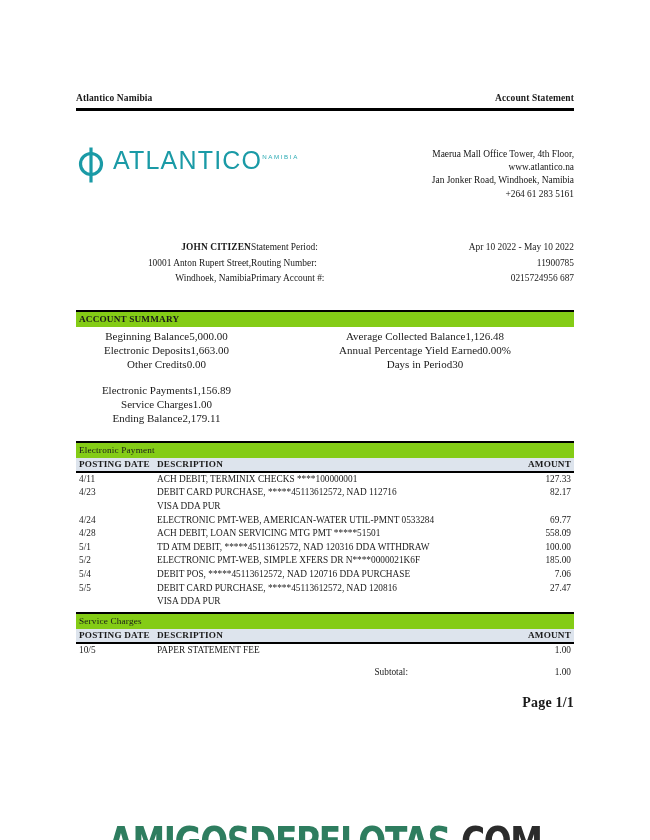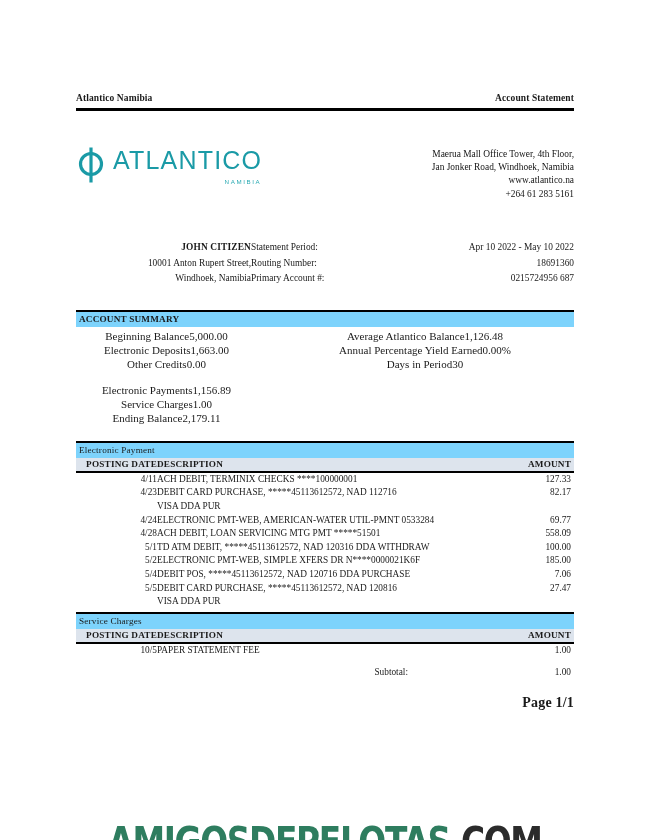--- a/index.html
+++ b/index.html
@@ -22,21 +22,21 @@
     display:flex; justify-content:space-between; align-items:flex-end;
     font-size:9.5px; font-weight:bold; letter-spacing:.1px;
   }
   .run-rule {
     position:absolute; left:76px; top:61px; width:498px; height:2.6px; background:#000;
   }
 
   
   .logo-wrap { position:absolute; left:76px; top:98px; display:flex; align-items:flex-start; }
   .logo-mark { width:30px; height:40px; margin-right:7px; }
-  .logo-text-col { display:flex; flex-direction:column; padding-top:3px; }
+  .logo-text-col { display:flex; padding-top:3px; }
   .logo-word {
     font-family:"Liberation Sans", sans-serif;
     font-size:25px; letter-spacing:1.2px; color:#1a9aa6; line-height:1;
   }
   .logo-sub {
     font-family:"Liberation Sans", sans-serif;
     font-size:6.2px; letter-spacing:1.6px; color:#2aaab3;
     text-align:right; margin-top:5px; padding-right:1px;
   }
 
@@ -51,21 +51,21 @@
   .meta-cust { width:175px; line-height:15.5px; }
   .meta-cust .cust-name { font-weight:bold; letter-spacing:.15px; }
   .meta-fields { flex:1; }
   .meta-row { display:flex; justify-content:space-between; line-height:15.5px; }
   .meta-label { white-space:nowrap; }
   .meta-val { white-space:nowrap; }
 
   
   .band-rule { height:2.4px; background:#000; }
   .band {
-    background:#7dd3fc;
+    background:#84cc16;
     padding:1px 3px 1px 3px;
   }
   .band-title { font-size:9.2px; font-weight:bold; letter-spacing:.2px; line-height:12.5px; }
   .band-title.light { font-weight:normal; }
 
   
   .summary { position:absolute; left:76px; top:263px; width:498px; }
   .sum-grid { display:flex; padding-top:2px; }
   .sum-left { width:200px; }
   .sum-right { flex:1; }
@@ -74,21 +74,21 @@
   .sum-row .v { white-space:nowrap; }
   .sum-left .sum-row { padding-right:22px; }
   .sum-gap { height:11px; }
 
   
   .txn { position:absolute; left:76px; width:498px; }
   .txn-head-row {
     display:flex; font-size:9.2px; font-weight:bold; letter-spacing:.2px;
     line-height:12.5px; background:#dde4ed; padding:0 3px 1px 3px;
   }
-  .col-date { width:78px; flex:0 0 78px;text-align:right; }
+  .col-date { width:78px; flex:0 0 78px; }
   .col-desc { flex:1; }
   .col-amt  { width:90px; flex:0 0 90px; text-align:right; }
   .thin-rule { height:1.4px; background:#000; }
   .txn-row {
     display:flex; font-size:9.3px; line-height:13.6px; padding:0 3px;
   }
   .txn-row .col-desc .cont { display:block; }
   .sub-row {
     display:flex; font-size:9.3px; line-height:13.6px; padding:0 3px; margin-top:10px;gap:40px;
   }
@@ -130,39 +130,39 @@
       <line x1="15" y1="2.5" x2="15" y2="37.5" stroke="#1a9aa6" stroke-width="3.2"></line>
     </svg>
     <div class="logo-text-col">
       <div class="logo-word">ATLANTICO</div>
       <div class="logo-sub">NAMIBIA</div>
     </div>
   </div>
 
   <div class="bank-addr">
     <div>Maerua Mall Office Tower, 4th Floor,</div>
+    <div>www.atlantico.na</div>
     <div>Jan Jonker Road, Windhoek, Namibia</div>
-    <div>www.atlantico.na</div>
     <div>+264 61 283 5161</div>
   </div>
 
   <div class="meta">
     <div class="meta-cust">
       <div class="cust-name">JOHN CITIZEN</div>
       <div>10001 Anton Rupert Street,</div>
       <div>Windhoek, Namibia</div>
     </div>
     <div class="meta-fields" id="meta-fields">
         <div class="meta-row">
           <span class="meta-label">Statement Period:</span>
           <span class="meta-val">Apr 10 2022 - May 10 2022</span>
         </div>
         <div class="meta-row">
           <span class="meta-label">Routing Number:</span>
-          <span class="meta-val">18691360</span>
+          <span class="meta-val">11900785</span>
         </div>
         <div class="meta-row">
           <span class="meta-label">Primary Account #:</span>
           <span class="meta-val">0215724956 687</span>
         </div>
       </div>
   </div>
 
   <div class="summary">
     <div class="band-rule"></div>
@@ -192,21 +192,21 @@
             <span class="k">Service Charges</span>
             <span class="v">1.00</span>
           </div>
           <div class="sum-row">
             <span class="k">Ending Balance</span>
             <span class="v">2,179.11</span>
           </div>
         </div>
       <div class="sum-right" id="summary-right">
           <div class="sum-row">
-            <span class="k">Average Atlantico Balance</span>
+            <span class="k">Average Collected Balance</span>
             <span class="v">1,126.48</span>
           </div>
           <div class="sum-row">
             <span class="k">Annual Percentage Yield Earned</span>
             <span class="v">0.00%</span>
           </div>
           <div class="sum-row">
             <span class="k">Days in Period</span>
             <span class="v">30</span>
           </div>

